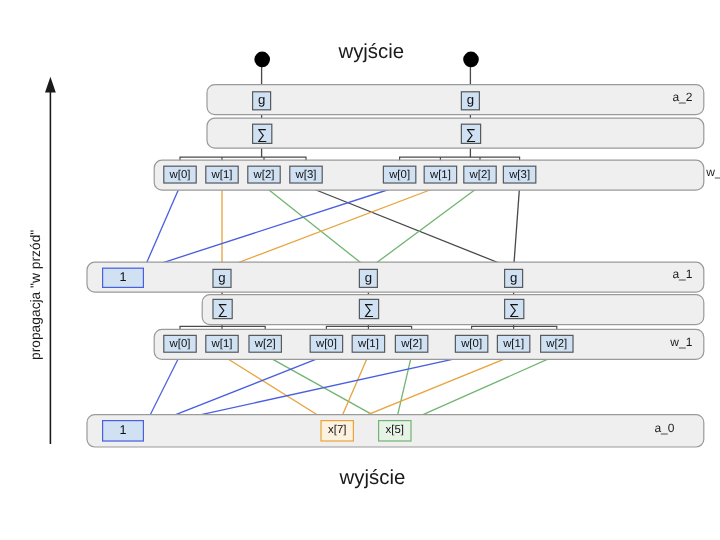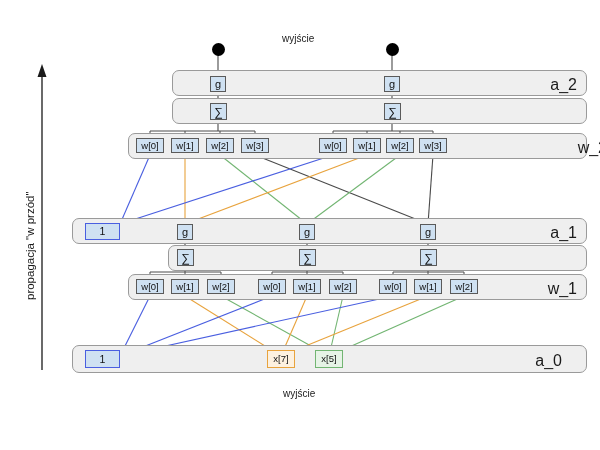--- a/index.html
+++ b/index.html
@@ -23,21 +23,21 @@
   }
   .layer-band {
     position: absolute;
     background: #efefef;
     border: 1.2px solid #9a9a9a;
     border-radius: 7px;
     box-sizing: border-box;
   }
   .band-label {
     position: absolute;
-    font-size: 16px;
+    font-size: 10px;
     color: #1a1a1a;
     white-space: nowrap;
     text-align: right;
   }
   .node {
     position: absolute;
     box-sizing: border-box;
     background: #cfe1f2;
     border: 1.1px solid #5a5a5a;
     font-size: 9.5px;
@@ -63,21 +63,21 @@
     border: 1.4px solid #72b572;
   }
   .dot {
     position: absolute;
     width: 13px; height: 13px;
     border-radius: 50%;
     background: #000;
   }
   .cap-text {
     position: absolute;
-    font-size: 10px;
+    font-size: 17px;
     color: #1a1a1a;
     white-space: nowrap;
   }
   #side-label {
     position: absolute;
     font-size: 11.5px;
     color: #1a1a1a;
     white-space: nowrap;
     transform-origin: 0 0;
     transform: rotate(-90deg);

